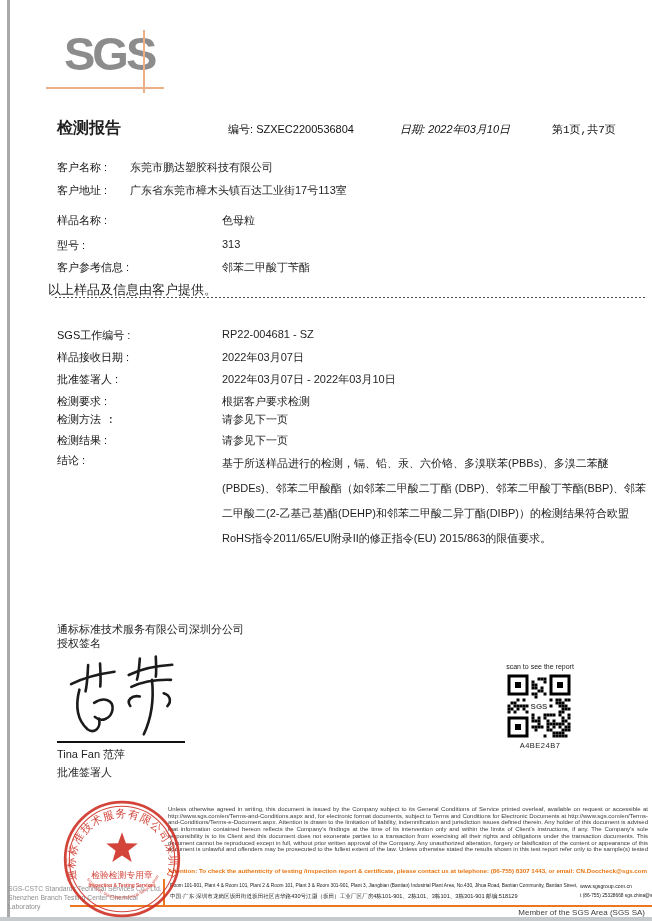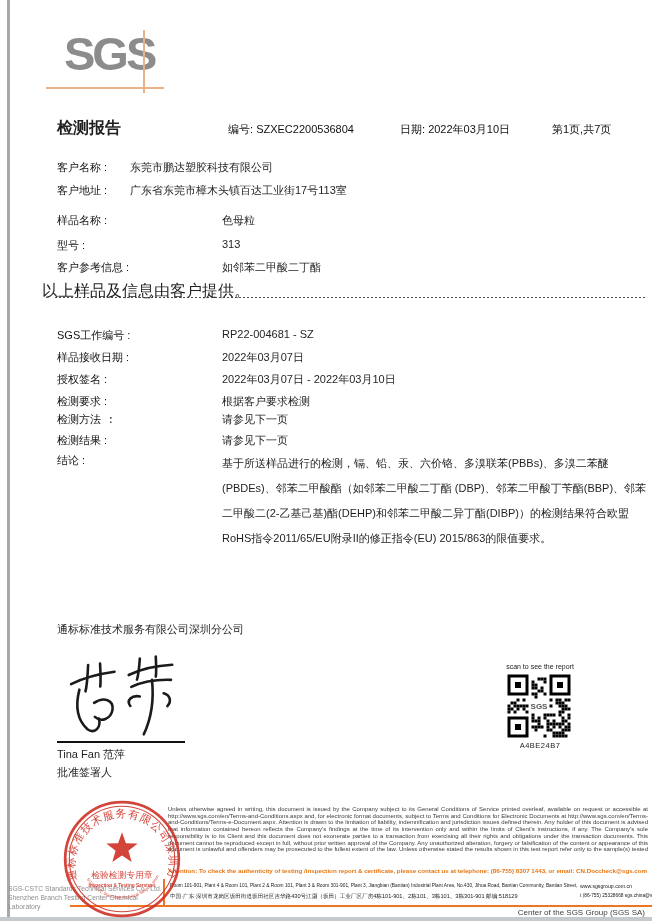--- a/index.html
+++ b/index.html
@@ -14,21 +14,21 @@
   .logo-hline{left:46px;top:87px;width:118px;height:2px;background:#eab088;}
   .logo-vline{left:143px;top:30px;width:2px;height:63px;background:#eab088;}
   
   .doc-title{left:57px;top:118px;font-size:16px;font-weight:bold;}
   .hdr{font-size:11px;color:#121212;}
   
   .row{position:absolute;left:57px;font-size:11px;white-space:nowrap;}
   .row .lbl{display:inline-block;color:#141414;}
   .val-near{position:absolute;left:73px;white-space:nowrap;}
   .val-far{position:absolute;left:165px;white-space:nowrap;}
-  .note-line{left:42px;font-size:16px;}
+  .note-line{left:48px;font-size:13px;}
   .dashes{left:55px;top:297px;width:590px;height:1px;
           background:repeating-linear-gradient(90deg,#4a4a4a 0 2px,transparent 2px 4px);}
   .concl-val{position:absolute;left:165px;top:-2px;width:425px;white-space:normal;line-height:25px;}
   
   .sig-company{left:57px;top:622px;font-size:11px;line-height:14px;}
   .sig-underline{left:57px;top:741px;width:128px;height:2px;background:#111;}
   .sig-name{left:57px;top:747px;font-size:11px;}
   .sig-role{left:57px;top:765px;font-size:11px;}
   .sig-draw{left:60px;top:655px;transform:rotate(-3deg);}
   
@@ -58,61 +58,61 @@
 
   <div class="abs logo-text">SGS</div>
   <div class="abs logo-hline"></div>
   <div class="abs logo-vline"></div>
 
   <div class="abs doc-title">检测报告</div>
   <div class="abs hdr" style="left:228px;top:122px;">
     <span>编号:</span>
     <span>SZXEC2200536804</span>
   </div>
-  <div class="abs hdr" style="left:400px;top:122px;">
+  <div class="abs hdr" style="left:400px;top:122px;font-style:italic;">
     <span>日期:</span>
     <span>2022年03月10日</span>
   </div>
-  <div class="abs hdr" style="left:552px;top:122px;">第1页,共7页</div>
+  <div class="abs hdr" style="left:552px;top:122px;font-family:Liberation Mono, monospace;">第1页,共7页</div>
 
   <div class="row" style="top:160px;">
     <span class="lbl">客户名称 :</span>
     <span class="val-near">东莞市鹏达塑胶科技有限公司</span>
   </div>
   <div class="row" style="top:183px;">
     <span class="lbl">客户地址 :</span>
     <span class="val-near">广东省东莞市樟木头镇百达工业街17号113室</span>
   </div>
 
   <div class="row" style="top:213px;">
     <span class="lbl">样品名称 :</span>
     <span class="val-far">色母粒</span>
   </div>
   <div class="row" style="top:238px;">
     <span class="lbl">型号 :</span>
     <span class="val-far">313</span>
   </div>
   <div class="row" style="top:260px;">
     <span class="lbl">客户参考信息 :</span>
-    <span class="val-far">如邻苯二甲酸二丁酯</span>
+    <span class="val-far">邻苯二甲酸丁苄酯</span>
   </div>
   <div class="abs note-line" style="top:281px;">以上样品及信息由客户提供。</div>
 
   <div class="abs dashes"></div>
 
   <div class="row" style="top:328px;">
     <span class="lbl">SGS工作编号 :</span>
     <span class="val-far">RP22-004681 - SZ</span>
   </div>
   <div class="row" style="top:350px;">
     <span class="lbl">样品接收日期 :</span>
     <span class="val-far">2022年03月07日</span>
   </div>
   <div class="row" style="top:372px;">
-    <span class="lbl">授权签名 :</span>
+    <span class="lbl">批准签署人 :</span>
     <span class="val-far">2022年03月07日 - 2022年03月10日</span>
   </div>
   <div class="row" style="top:394px;">
     <span class="lbl">检测要求 :</span>
     <span class="val-far">根据客户要求检测</span>
   </div>
   <div class="row" style="top:412px;font-family:Liberation Mono, monospace;">
     <span class="lbl">检测方法 :</span>
     <span class="val-far">请参见下一页</span>
   </div>
@@ -120,20 +120,21 @@
     <span class="lbl">检测结果 :</span>
     <span class="val-far">请参见下一页</span>
   </div>
   <div class="row" style="top:453px;">
     <span class="lbl">结论 :</span>
     <span class="concl-val">基于所送样品进行的检测，镉、铅、汞、六价铬、多溴联苯(PBBs)、多溴二苯醚(PBDEs)、邻苯二甲酸酯（如邻苯二甲酸二丁酯 (DBP)、邻苯二甲酸丁苄酯(BBP)、邻苯二甲酸二(2-乙基己基)酯(DEHP)和邻苯二甲酸二异丁酯(DIBP)）的检测结果符合欧盟RoHS指令2011/65/EU附录II的修正指令(EU) 2015/863的限值要求。</span>
   </div>
 
   <div class="abs sig-company">
     <div>通标标准技术服务有限公司深圳分公司</div>
+    <div>授权签名</div>
   </div>
 
   <svg class="abs sig-draw" width="140" height="90" viewBox="0 0 140 90">
     <g fill="none" stroke="#1b1b1b" stroke-width="2.6" stroke-linecap="round">
       <path d="M12,26 C26,20 44,17 56,16"></path>
       <path d="M30,8 C29,18 28,28 26,34"></path>
       <path d="M42,7 C42,16 42,24 41,30"></path>
       <path d="M20,32 C15,48 16,62 26,72 C32,77 40,72 38,62"></path>
       <path d="M34,46 C44,40 54,44 52,54 C50,63 40,66 34,60"></path>
       <path d="M70,20 C84,14 102,12 114,12"></path>
@@ -282,21 +283,21 @@
   </div>
   <div class="abs f-vline"></div>
   <div class="abs f-addr">Room 101-901, Plant 4 &amp; Room 101, Plant 2 &amp; Room 101, Plant 3 &amp; Room 301-901, Plant 3, Jiangbian (Bantian) Industrial Plant Area, No.430, Jihua Road, Bantian Community, Bantian Street, Longgang District, Shenzhen, Guangdong, China 518129</div>
   <div class="abs f-addr-cn">中国·广东·深圳市龙岗区坂田街道坂田社区吉华路430号江灏（坂田）工业厂区厂房4栋101-901、2栋101、3栋101、3栋301-901  邮编:518129</div>
   <div class="abs f-web">www.sgsgroup.com.cn</div>
   <div class="abs f-tel">
     <span>t (86-755) 25328668</span>
     <span>sgs.china@sgs.com</span>
   </div>
   <div class="abs f-hline"></div>
-  <div class="abs member">Center of the SGS Group (SGS SA)</div>
+  <div class="abs member">Member of the SGS Area (SGS SA)</div>
 
   <svg class="abs stamp" width="124" height="124" viewBox="0 0 120 120">
     <defs>
       <path id="stamp-top-arc" d="M 17 82 A 46 46 0 1 1 103 82"></path>
       <path id="stamp-bottom-arc" d="M 24 76 A 40 40 0 0 0 96 76"></path>
     </defs>
     <circle cx="60" cy="60" r="55" fill="none" stroke="#cf3126" stroke-width="2.6"></circle>
     <circle cx="60" cy="60" r="51" fill="none" stroke="#cf3126" stroke-width="1"></circle>
     <polygon fill="#cf3126" points="60,34 63.8,44.7 75.2,45.1 66.2,52 69.4,62.9 60,56.5 50.6,62.9 53.8,52 44.8,45.1 56.2,44.7"></polygon>
     <text font-size="10.5" fill="#cf3126" font-family="Liberation Sans, sans-serif" letter-spacing="1">

